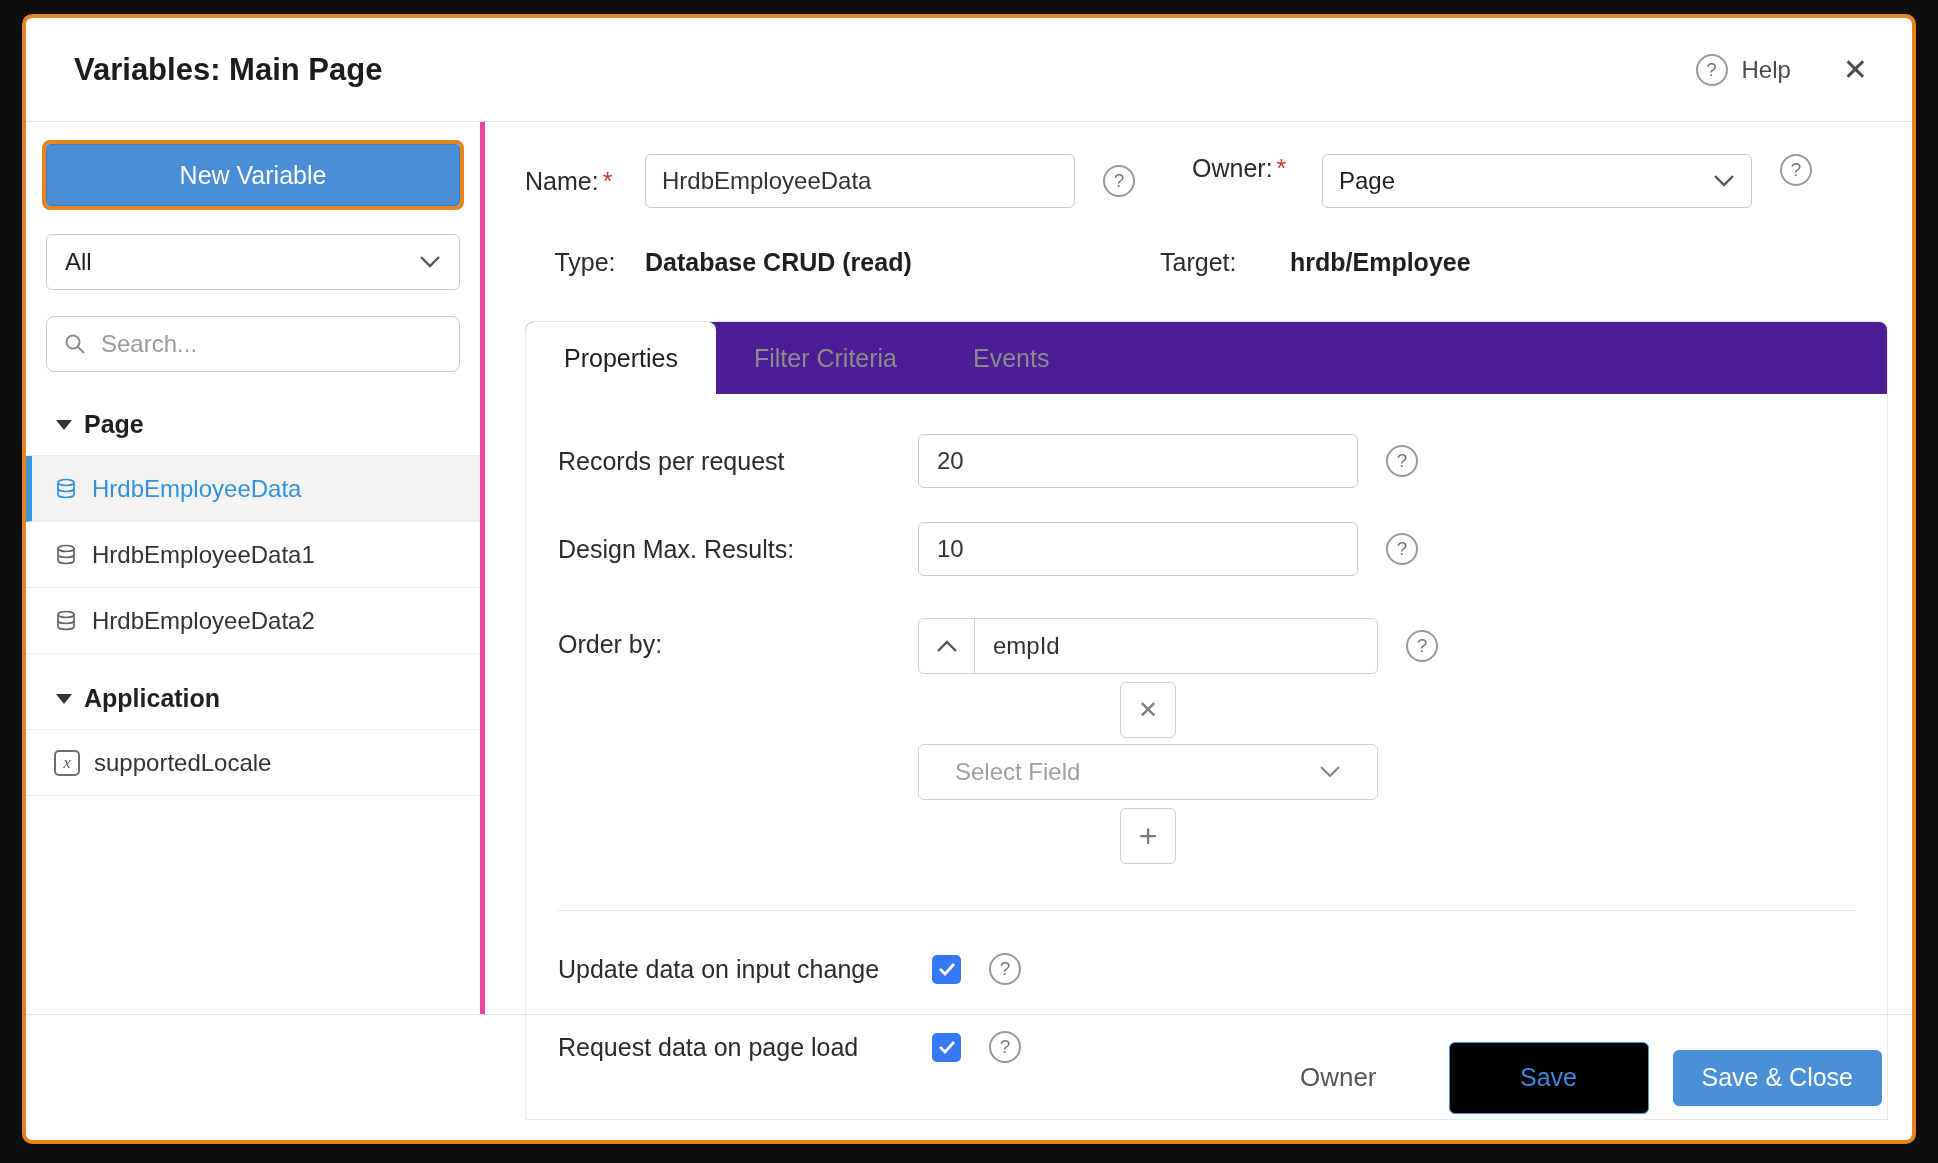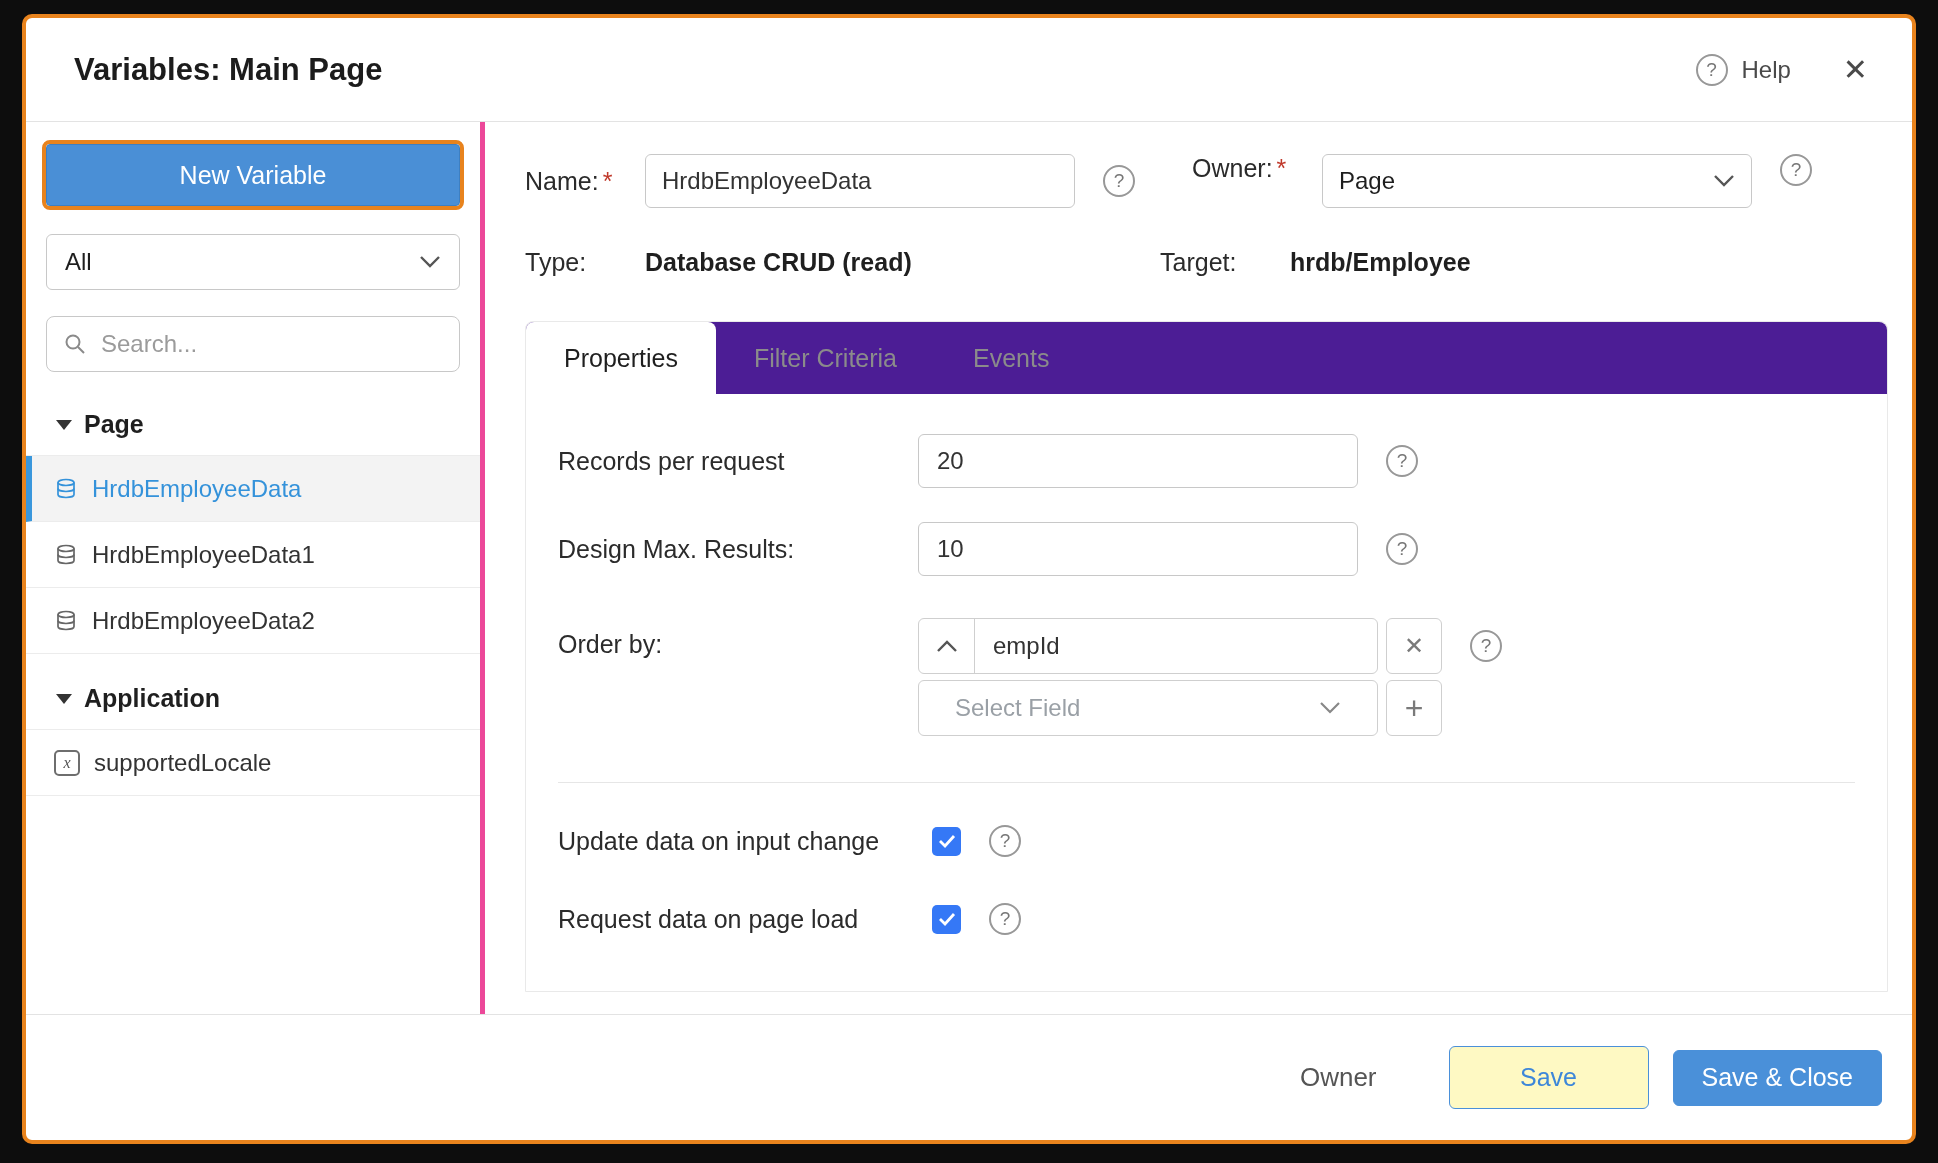--- a/index.html
+++ b/index.html
@@ -132,21 +132,21 @@
   .prow.top { align-items:flex-start; }
   .plabel { width:360px; font-size:25px; color:#2b2b2b; flex:none; }
   .plabel.pad { padding-top:12px; }
   .pinput {
     width:440px; height:54px; border:1px solid #c8c8c8; border-radius:6px;
     font-size:24px; color:#333; padding:0 18px;
     font-family:"Liberation Sans", sans-serif; outline:none;
   }
 
   .order-wrap { display:flex; flex-direction:column; gap:6px; }
-  .order-line { display:flex; gap:8px; align-items:center; }
+  .order-line { display:flex; gap:8px; align-items:center;flex-direction:column; }
   .order-group {
     display:flex; width:460px; height:56px;
     border:1px solid #cfcfcf; border-radius:6px; overflow:hidden;
   }
   .sort-cell {
     width:56px; flex:none; display:flex; align-items:center; justify-content:center;
     border-right:1px solid #cfcfcf; cursor:pointer;
   }
   .field-cell { flex:1; display:flex; align-items:center; padding:0 18px; font-size:24px; color:#333; }
   .sq-btn {
@@ -175,21 +175,21 @@
   .modal-footer {
     height:126px; flex:none; border-top:1px solid #e3e3e3;
     display:flex; align-items:center; justify-content:flex-end;
     padding:0 30px;
   }
   .cancel-btn {
     background:none; border:none; font-size:26px; color:#555;
     margin-right:66px; cursor:pointer; font-family:"Liberation Sans", sans-serif;
   }
   .save-btn {
-    width:200px; height:63px; background:#fef9c3;
+    width:200px; height:72px; background:#000000;
     border:1px solid #4a90d9; border-radius:6px;
     color:#3d87d9; font-size:25px; cursor:pointer; margin-right:24px;
     font-family:"Liberation Sans", sans-serif;
   }
   .save-close-btn {
     min-width:205px; padding:0 28px; height:56px;
     background:#4a90d9; border:1px solid #4a90d9; border-radius:6px;
     color:#fff; font-size:25px; cursor:pointer;
     font-family:"Liberation Sans", sans-serif;
   }
@@ -303,21 +303,21 @@
               <svg width="22" height="14" viewBox="0 0 22 14">
                   <polyline points="2,2 11,11 20,2" fill="none" stroke="#555" stroke-width="2.4"></polyline>
                 </svg>
             </span>
           </span>
           <span class="help-circ hm">?</span>
         </span>
       </div>
 
       <div class="form-row2">
-        <span class="flabel" style="font-size:25px;color:#2b2b2b;">Type:</span>
+        <span class="flabel" style="font-size:25px;color:#2b2b2b;text-align:center;">Type:</span>
         <span class="fstatic">Database CRUD (read)</span>
         <span class="group2" style="margin-left:85px;">
           <span class="flabel2">Target:</span>
           <span class="fstatic">hrdb/Employee</span>
         </span>
       </div>
 
       <div class="panel">
         <div class="tabbar">
           <div class="tab active">Properties</div>

